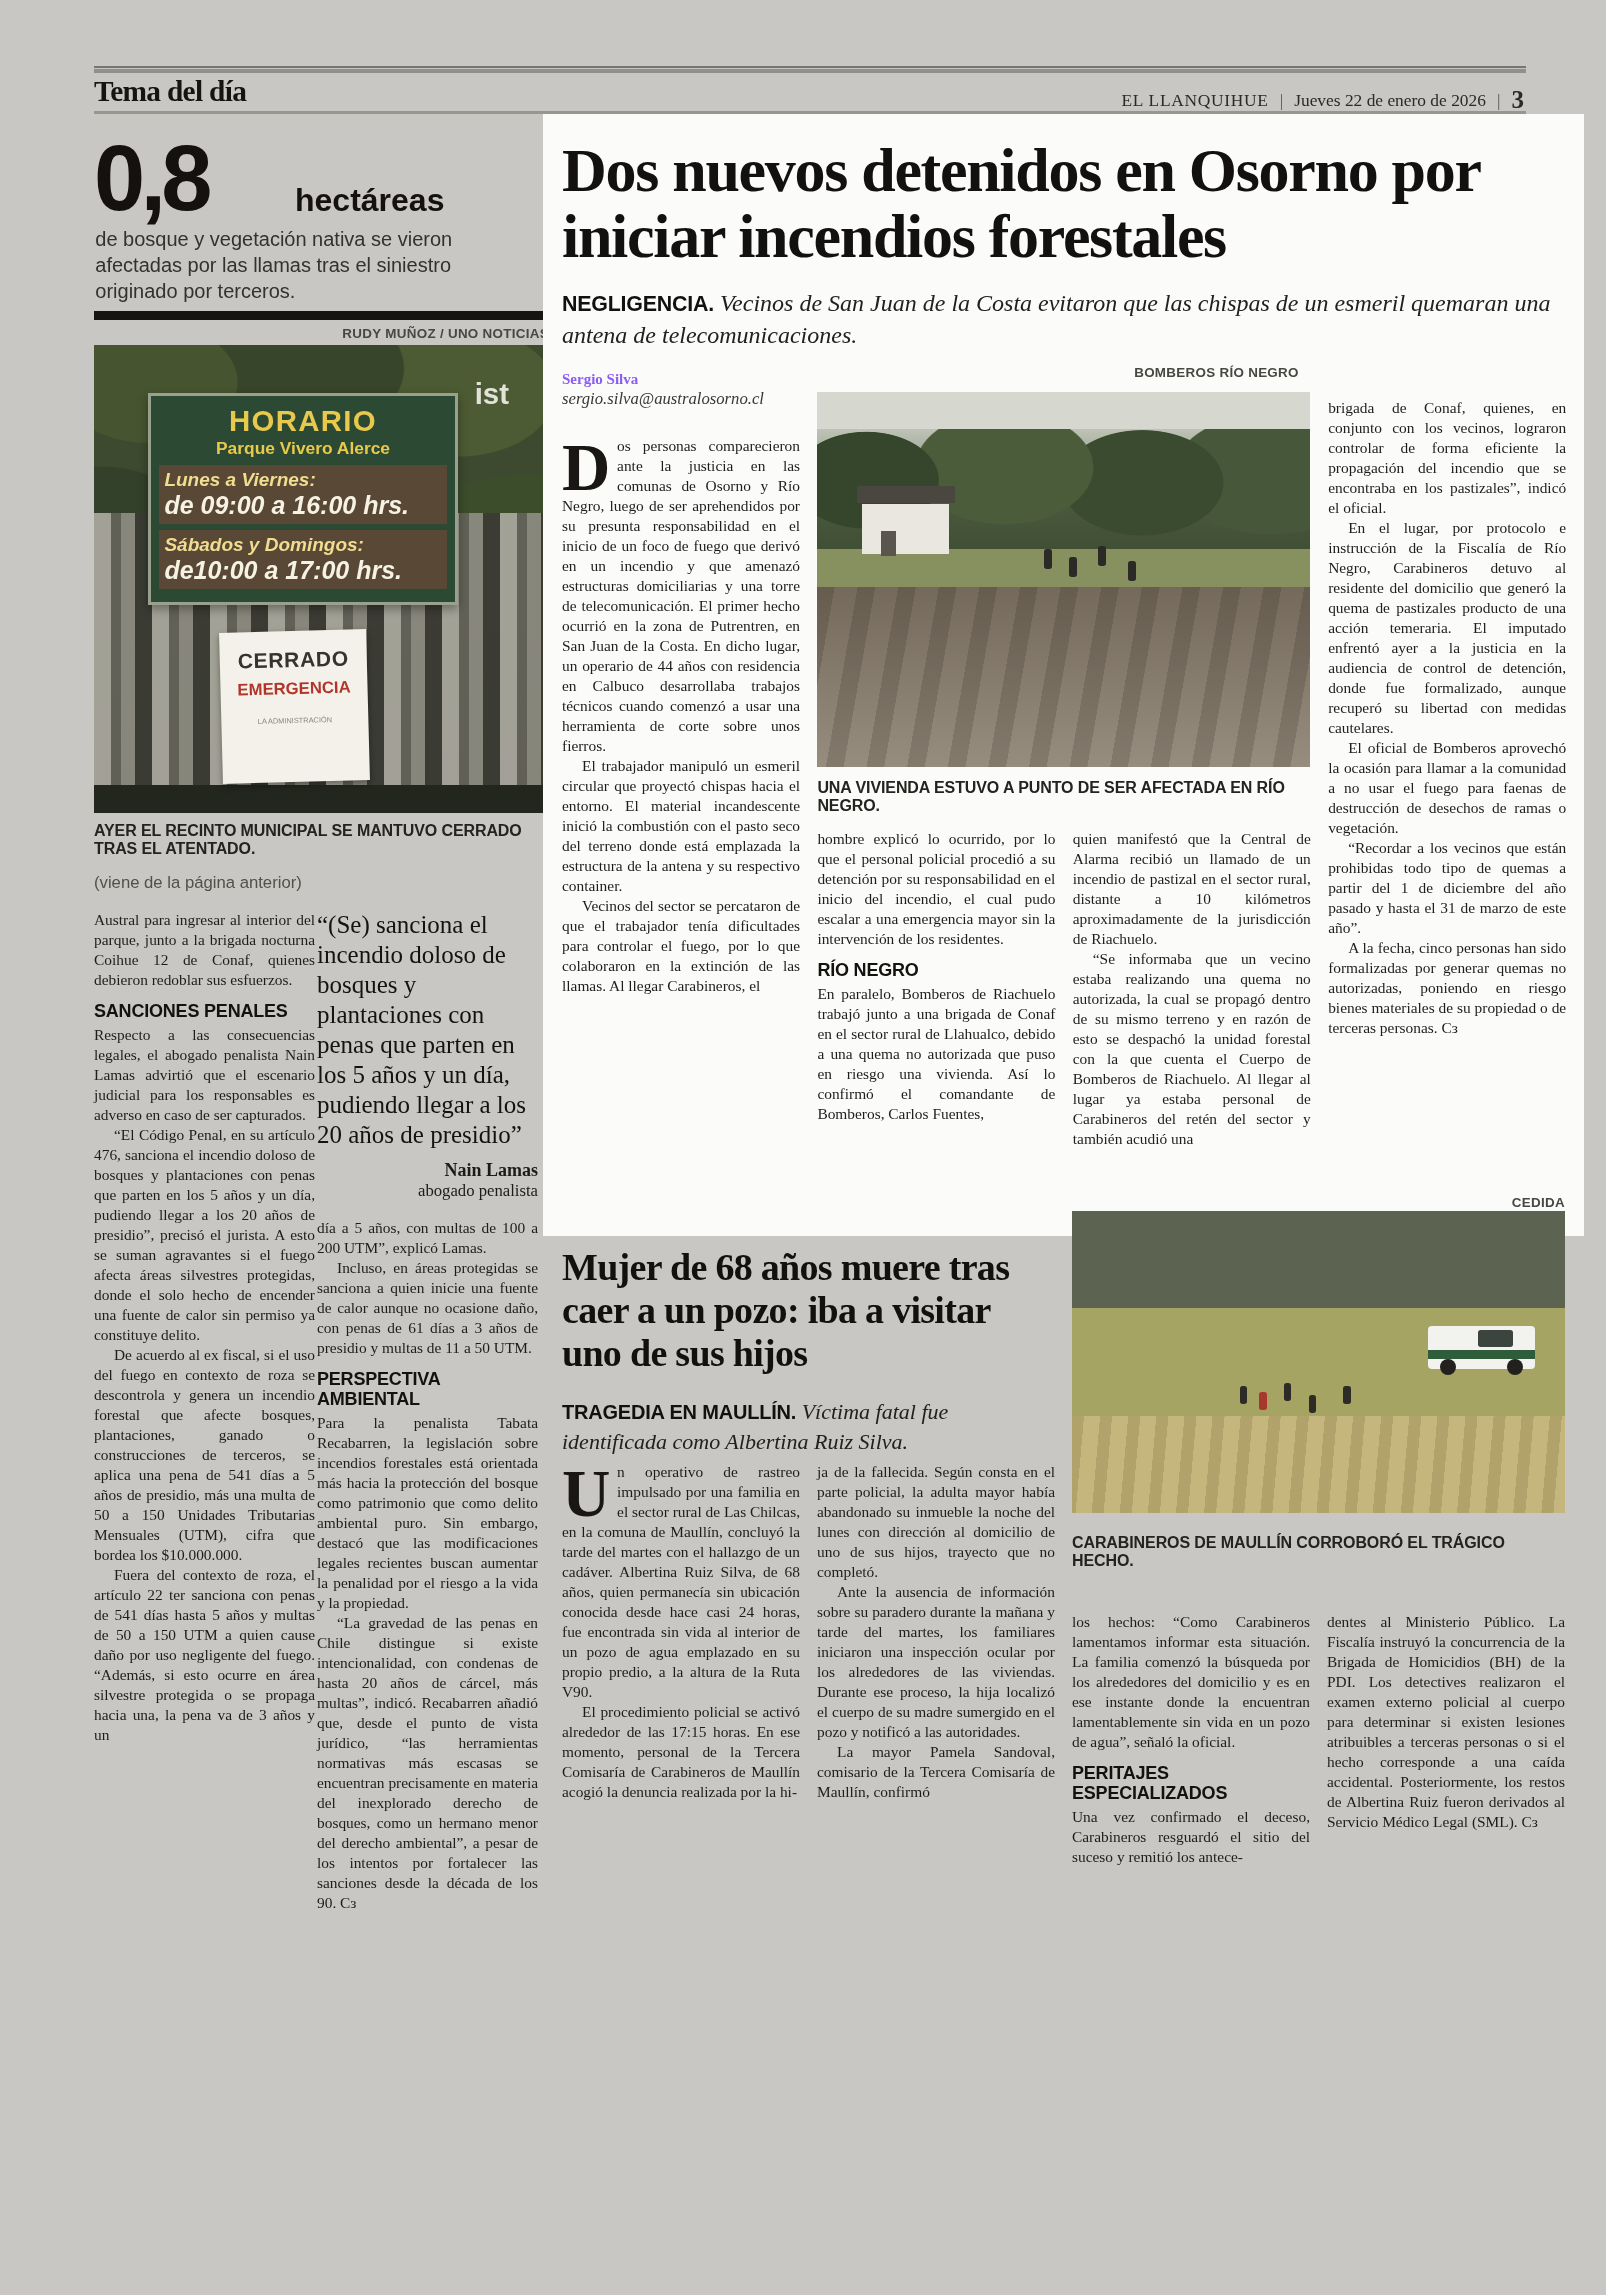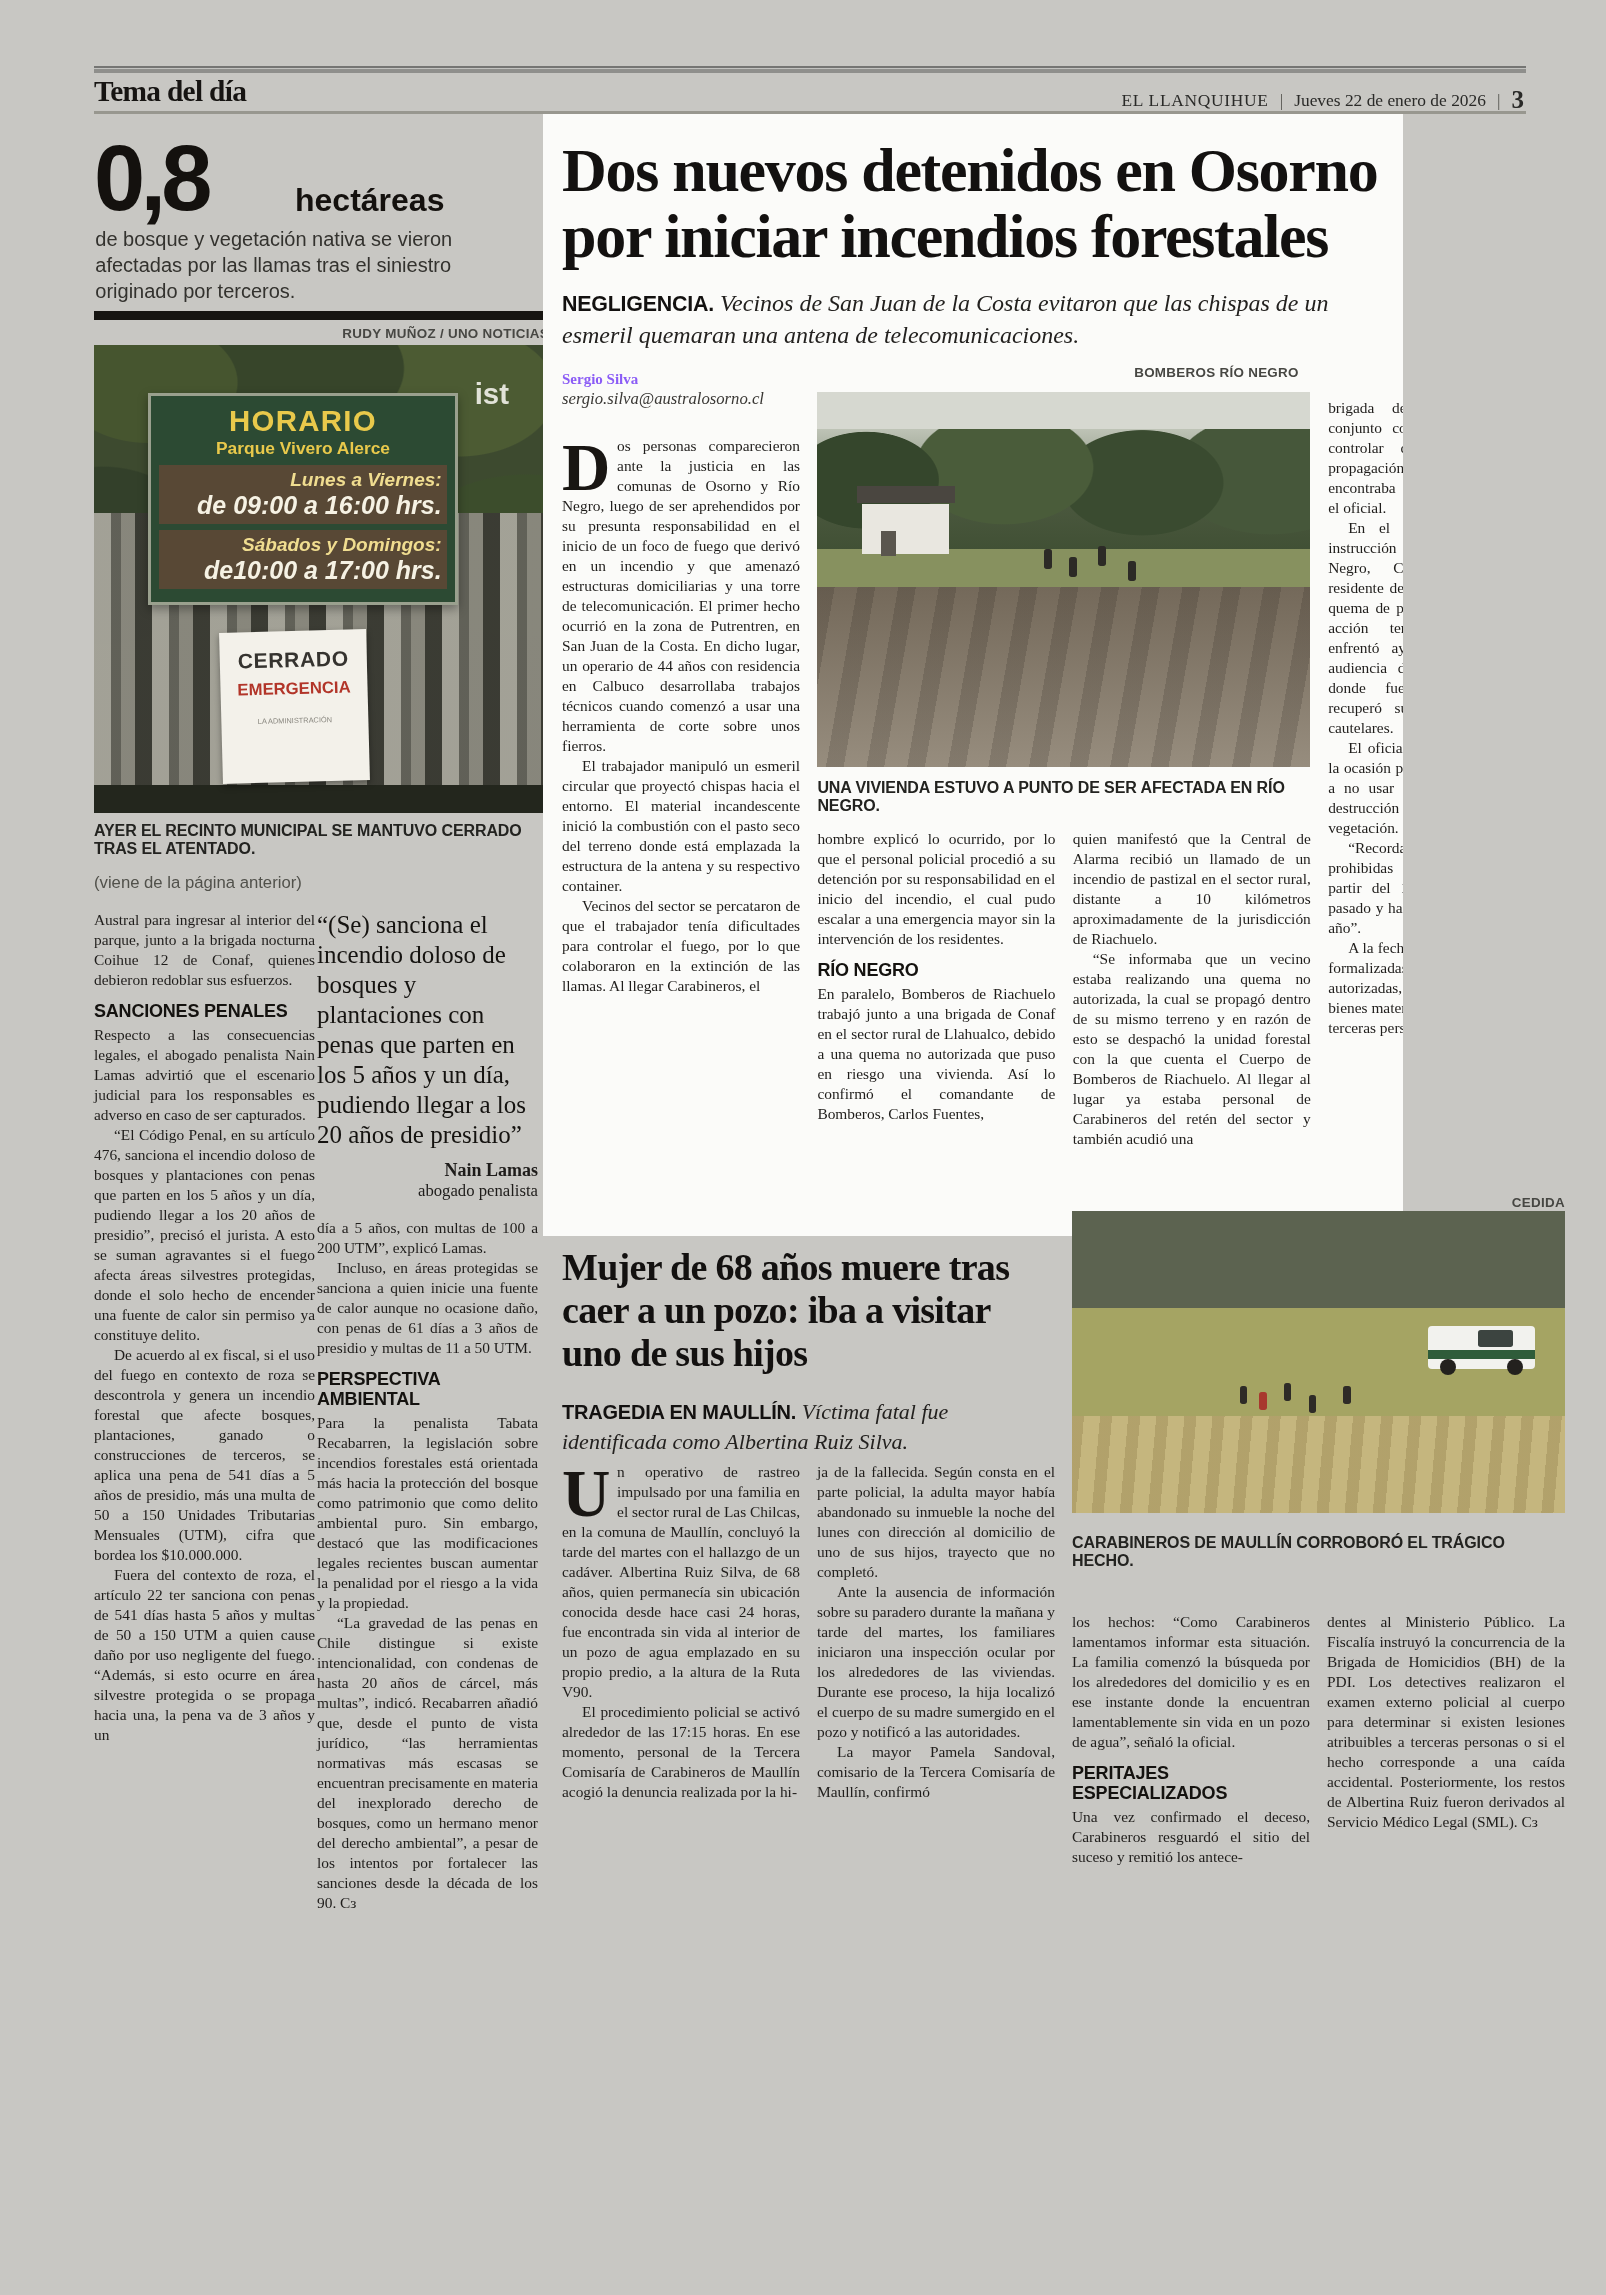--- a/index.html
+++ b/index.html
@@ -42,21 +42,21 @@
   .subhead{font-family:"Liberation Sans",sans-serif;font-weight:bold;font-size:18px;
     color:#14120f;margin:10.7px 0 4px;letter-spacing:-0.2px;}
   .dropcap{float:left;font-weight:bold;font-size:67px;line-height:54px;padding:4px 6.7px 0 0;color:#191613;}
 
   
   .pullquote{font-size:25px;line-height:30px;color:#151310;text-align:left;}
   .quote-name{font-weight:bold;font-size:18px;text-align:right;margin-top:9.4px;}
   .quote-role{font-size:16.7px;text-align:right;margin-bottom:17.4px;}
 
   
-  .article1{position:absolute;left:543px;top:114px;width:860px;height:1122px;background:#fbfbf9;overflow:hidden;}
+  .article1{position:absolute;left:543px;top:114px;width:1041px;height:1122px;background:#fbfbf9;overflow:hidden;}
   .a1-inner{padding:20px 19px 0 19px;}
   .a1-headline{font-weight:bold;font-size:62px;line-height:1.06;letter-spacing:-1.3px;color:#131110;margin:4px 0 19px;}
   .a1-lead{font-size:24px;line-height:31px;margin-bottom:17.4px;}
   .kicker{font-family:"Liberation Sans",sans-serif;font-weight:bold;font-style:normal;
     font-size:21.4px;color:#131110;letter-spacing:-0.2px;}
   .lead-italic{font-style:italic;color:#23211f;}
   .a1-grid{display:grid;grid-template-columns:repeat(4,238px);gap:0 17.4px;
     grid-template-rows:23px 375px 62px auto;}
   .a1-col1{grid-column:1;grid-row:1 / span 4;}
   .a1-credit{grid-column:2 / span 2;grid-row:1;align-self:end;}
@@ -97,21 +97,21 @@
     opacity:.95;}
   .p1 .ground{position:absolute;left:0;right:0;bottom:0;height:6%;background:#23261d;}
   .p1 .brand{position:absolute;right:40px;top:32px;color:#f2f1ea;font-family:"Liberation Sans",sans-serif;
     font-weight:bold;font-size:29.4px;opacity:.9;}
   .sign{position:absolute;left:54px;top:48px;width:288px;background:#2c4a33;border:3.3px solid #9aa08e;
     box-shadow:0 4px 9.4px rgba(0,0,0,.35);padding:8px 8px;}
   .sign-title{font-family:"Liberation Sans",sans-serif;font-weight:bold;font-size:29.4px;
     color:#e9c94b;text-align:center;letter-spacing:1.3px;}
   .sign-sub{font-family:"Liberation Sans",sans-serif;font-weight:bold;font-size:17.4px;
     color:#e9c94b;text-align:center;margin-bottom:6.7px;}
-  .sign-row{background:#584835;margin:5.4px 0;padding:4px 5.4px;text-align:right;}
+  .sign-row{background:#584835;margin:5.4px 0;padding:4px 5.4px;text-align:left;}
   .sign-row .lbl{font-family:"Liberation Sans",sans-serif;font-weight:bold;font-style:italic;
     font-size:19px;color:#f0dd90;display:block;}
   .sign-row .val{font-family:"Liberation Sans",sans-serif;font-weight:bold;
     font-size:25px;color:#f6f2e4;display:block;font-style:italic;}
   .closed-sign{position:absolute;left:127px;top:286px;width:147px;height:134px;background:#f3f1ea;
     transform:rotate(-1.5deg);box-shadow:0 2.7px 6.7px rgba(0,0,0,.4);text-align:center;padding-top:17.4px;}
   .closed-sign .c1{font-family:"Liberation Sans",sans-serif;font-weight:bold;font-size:21px;color:#35332f;letter-spacing:0.7px;}
   .closed-sign .c2{font-family:"Liberation Sans",sans-serif;font-weight:bold;font-size:16.7px;color:#b23529;margin-top:6.7px;}
   .closed-sign .c3{font-family:"Liberation Sans",sans-serif;font-size:7.4px;color:#8a8880;margin-top:17.4px;}
 

